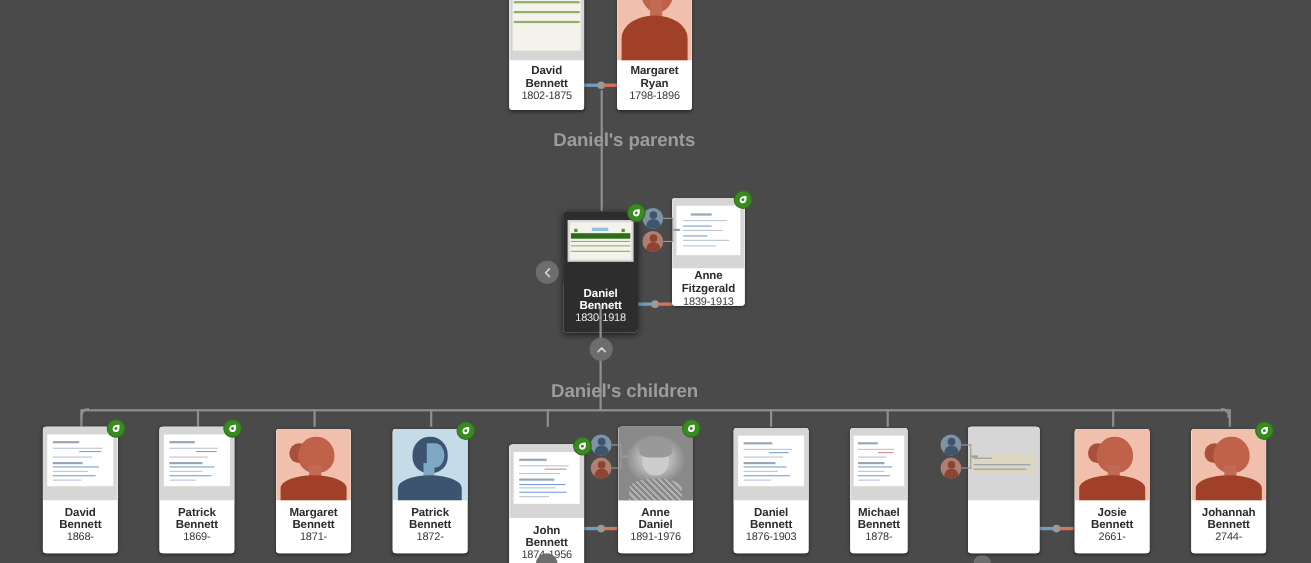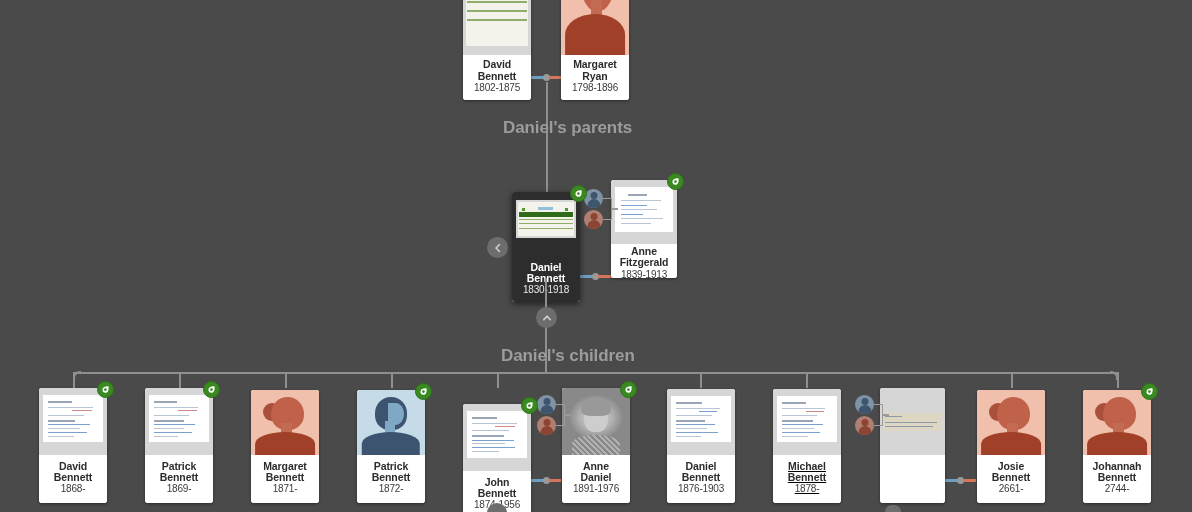--- a/index.html
+++ b/index.html
@@ -536,21 +536,21 @@
           </div>
       </div>
       <div class="card-text">
         <div class="nm">Daniel</div>
         <div class="nm">Bennett</div>
         <div class="dt">1876-1903</div>
       </div>
     </div>
   </div>
 
-  <div class="card" style="left:773px; top:389px; width:68px; height:114px;text-decoration:underline;">
+  <div class="card" style="left:773px; top:389px; width:52px; height:114px;">
     <div class="card-inner">
       <div class="thumb" style="height:66px;">
         <div class="doc">
             <div class="page">
           <div class="hdr" style="left:8%; width:40%; top:12%;"></div>
           <div class="ln" style="left:8%; width:72%; top:25%;"></div>
           <div class="lnr" style="left:48%; width:30%; top:32%;"></div>
           <div class="ln" style="left:8%; width:58%; top:41%;"></div>
           <div class="hdr" style="left:8%; width:52%; top:51%;"></div>
           <div class="lnb" style="left:8%; width:68%; top:61%;"></div>

